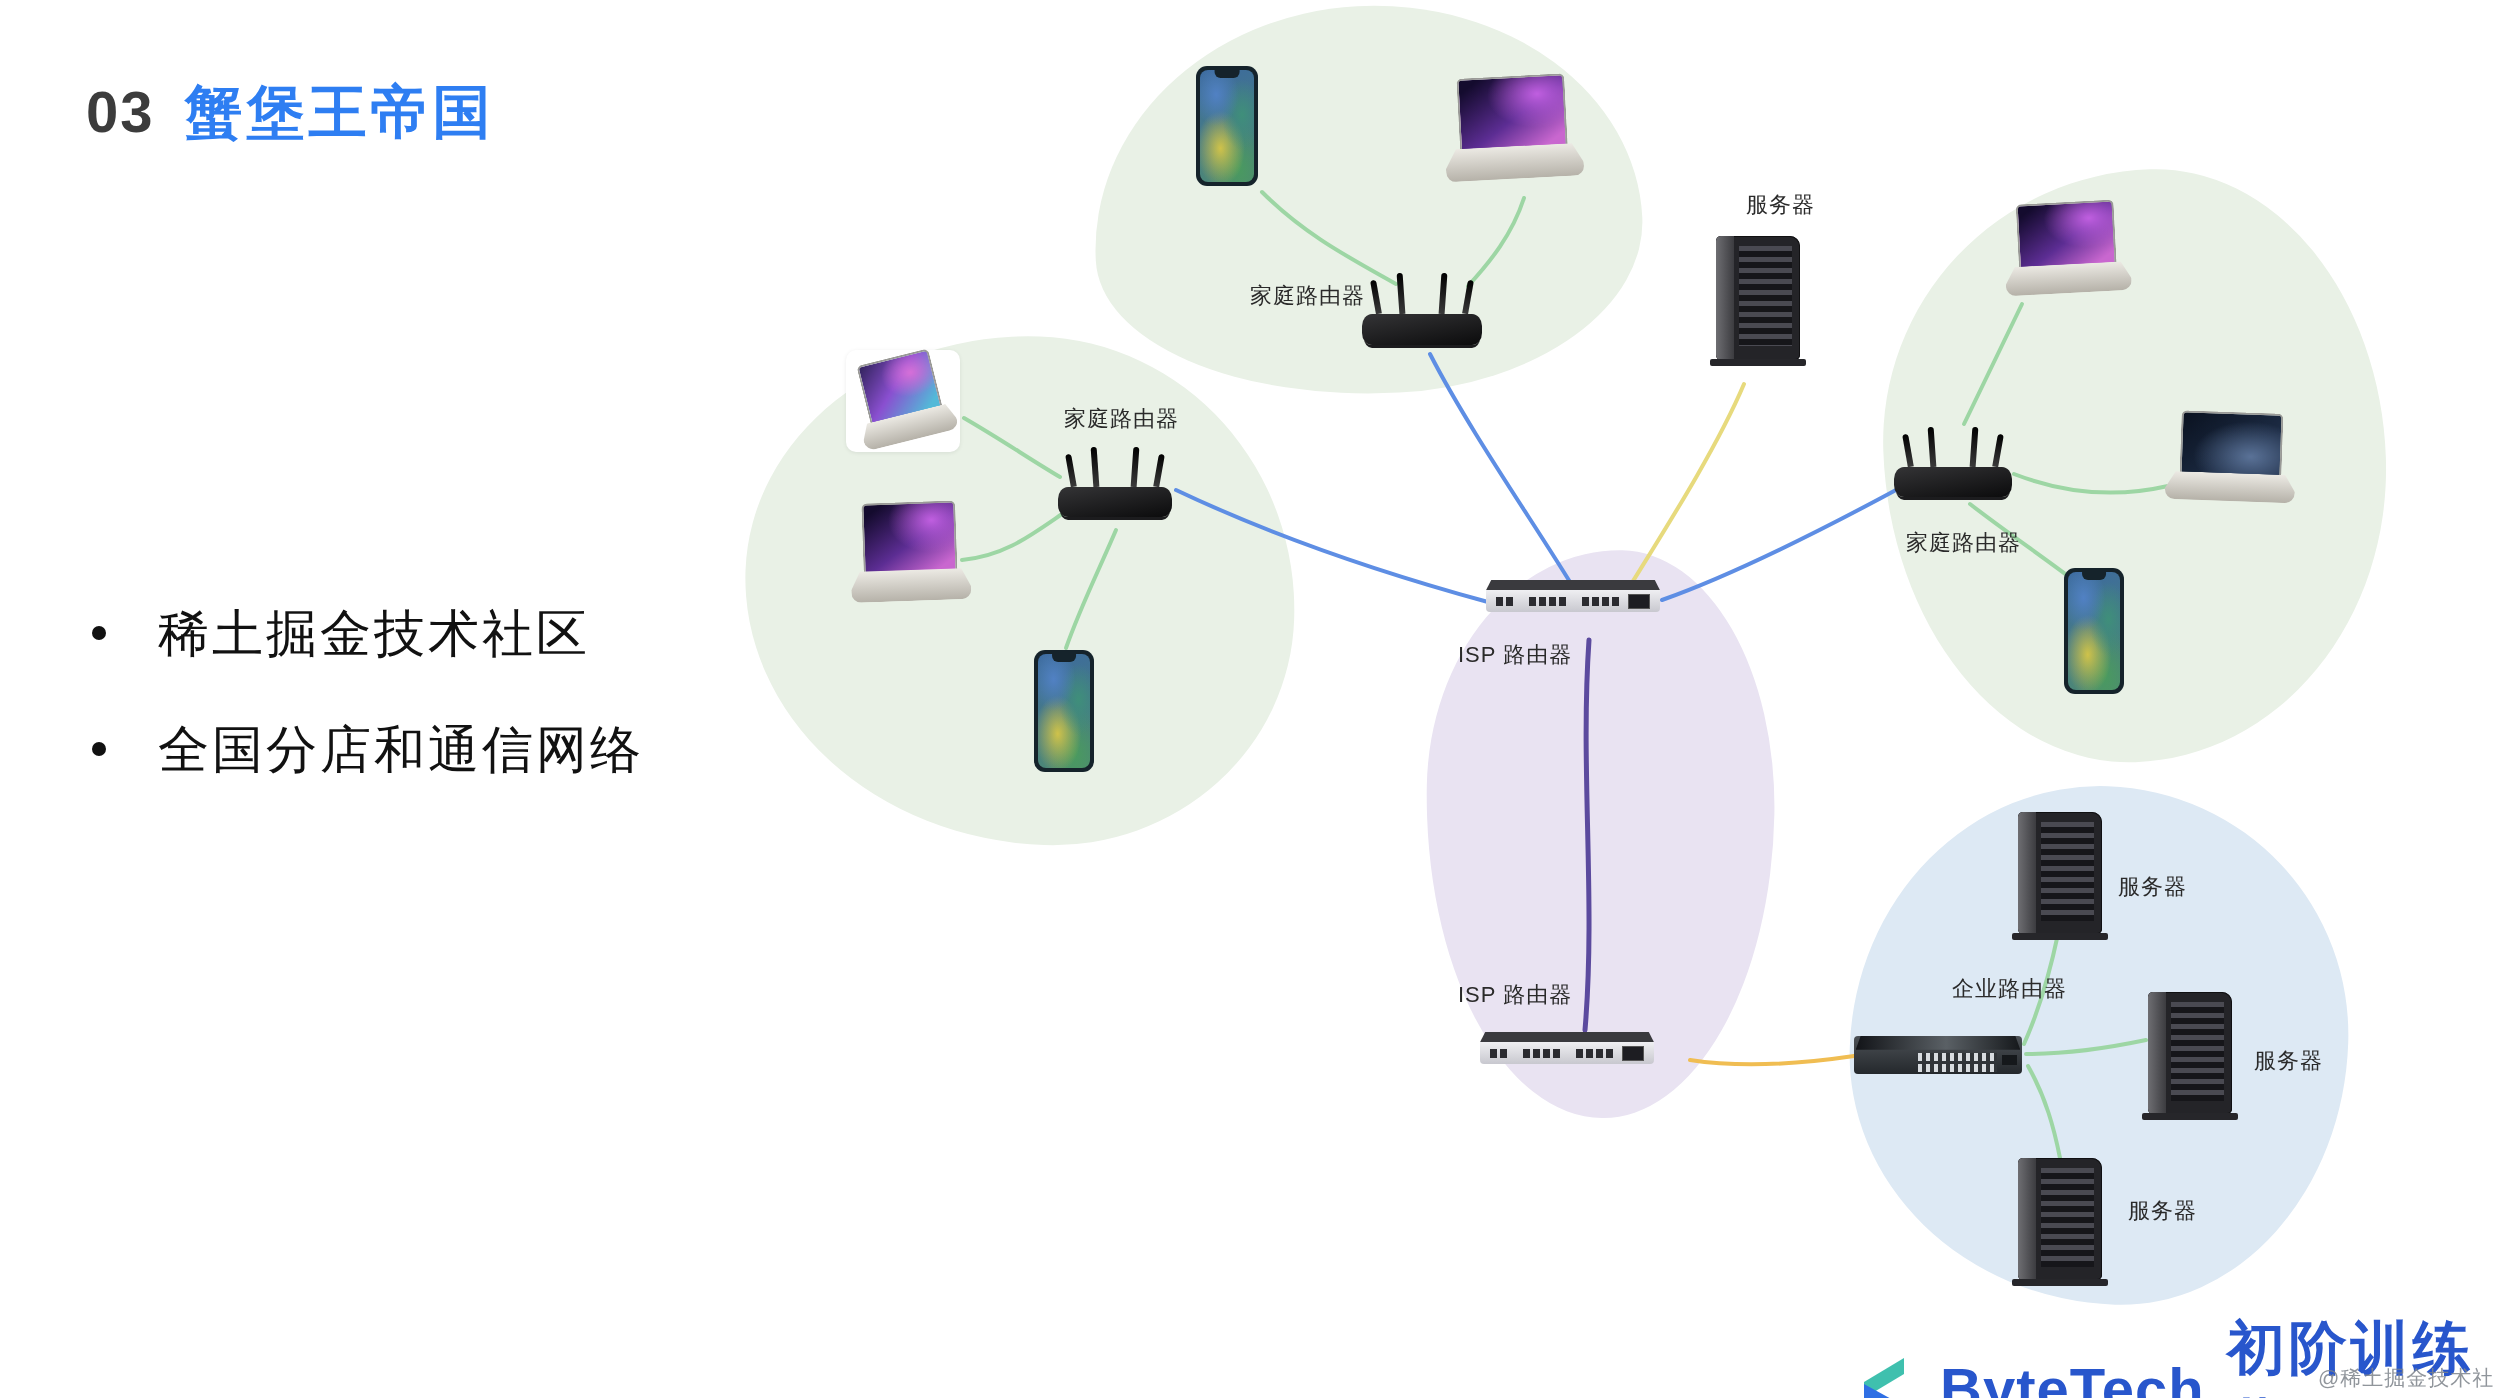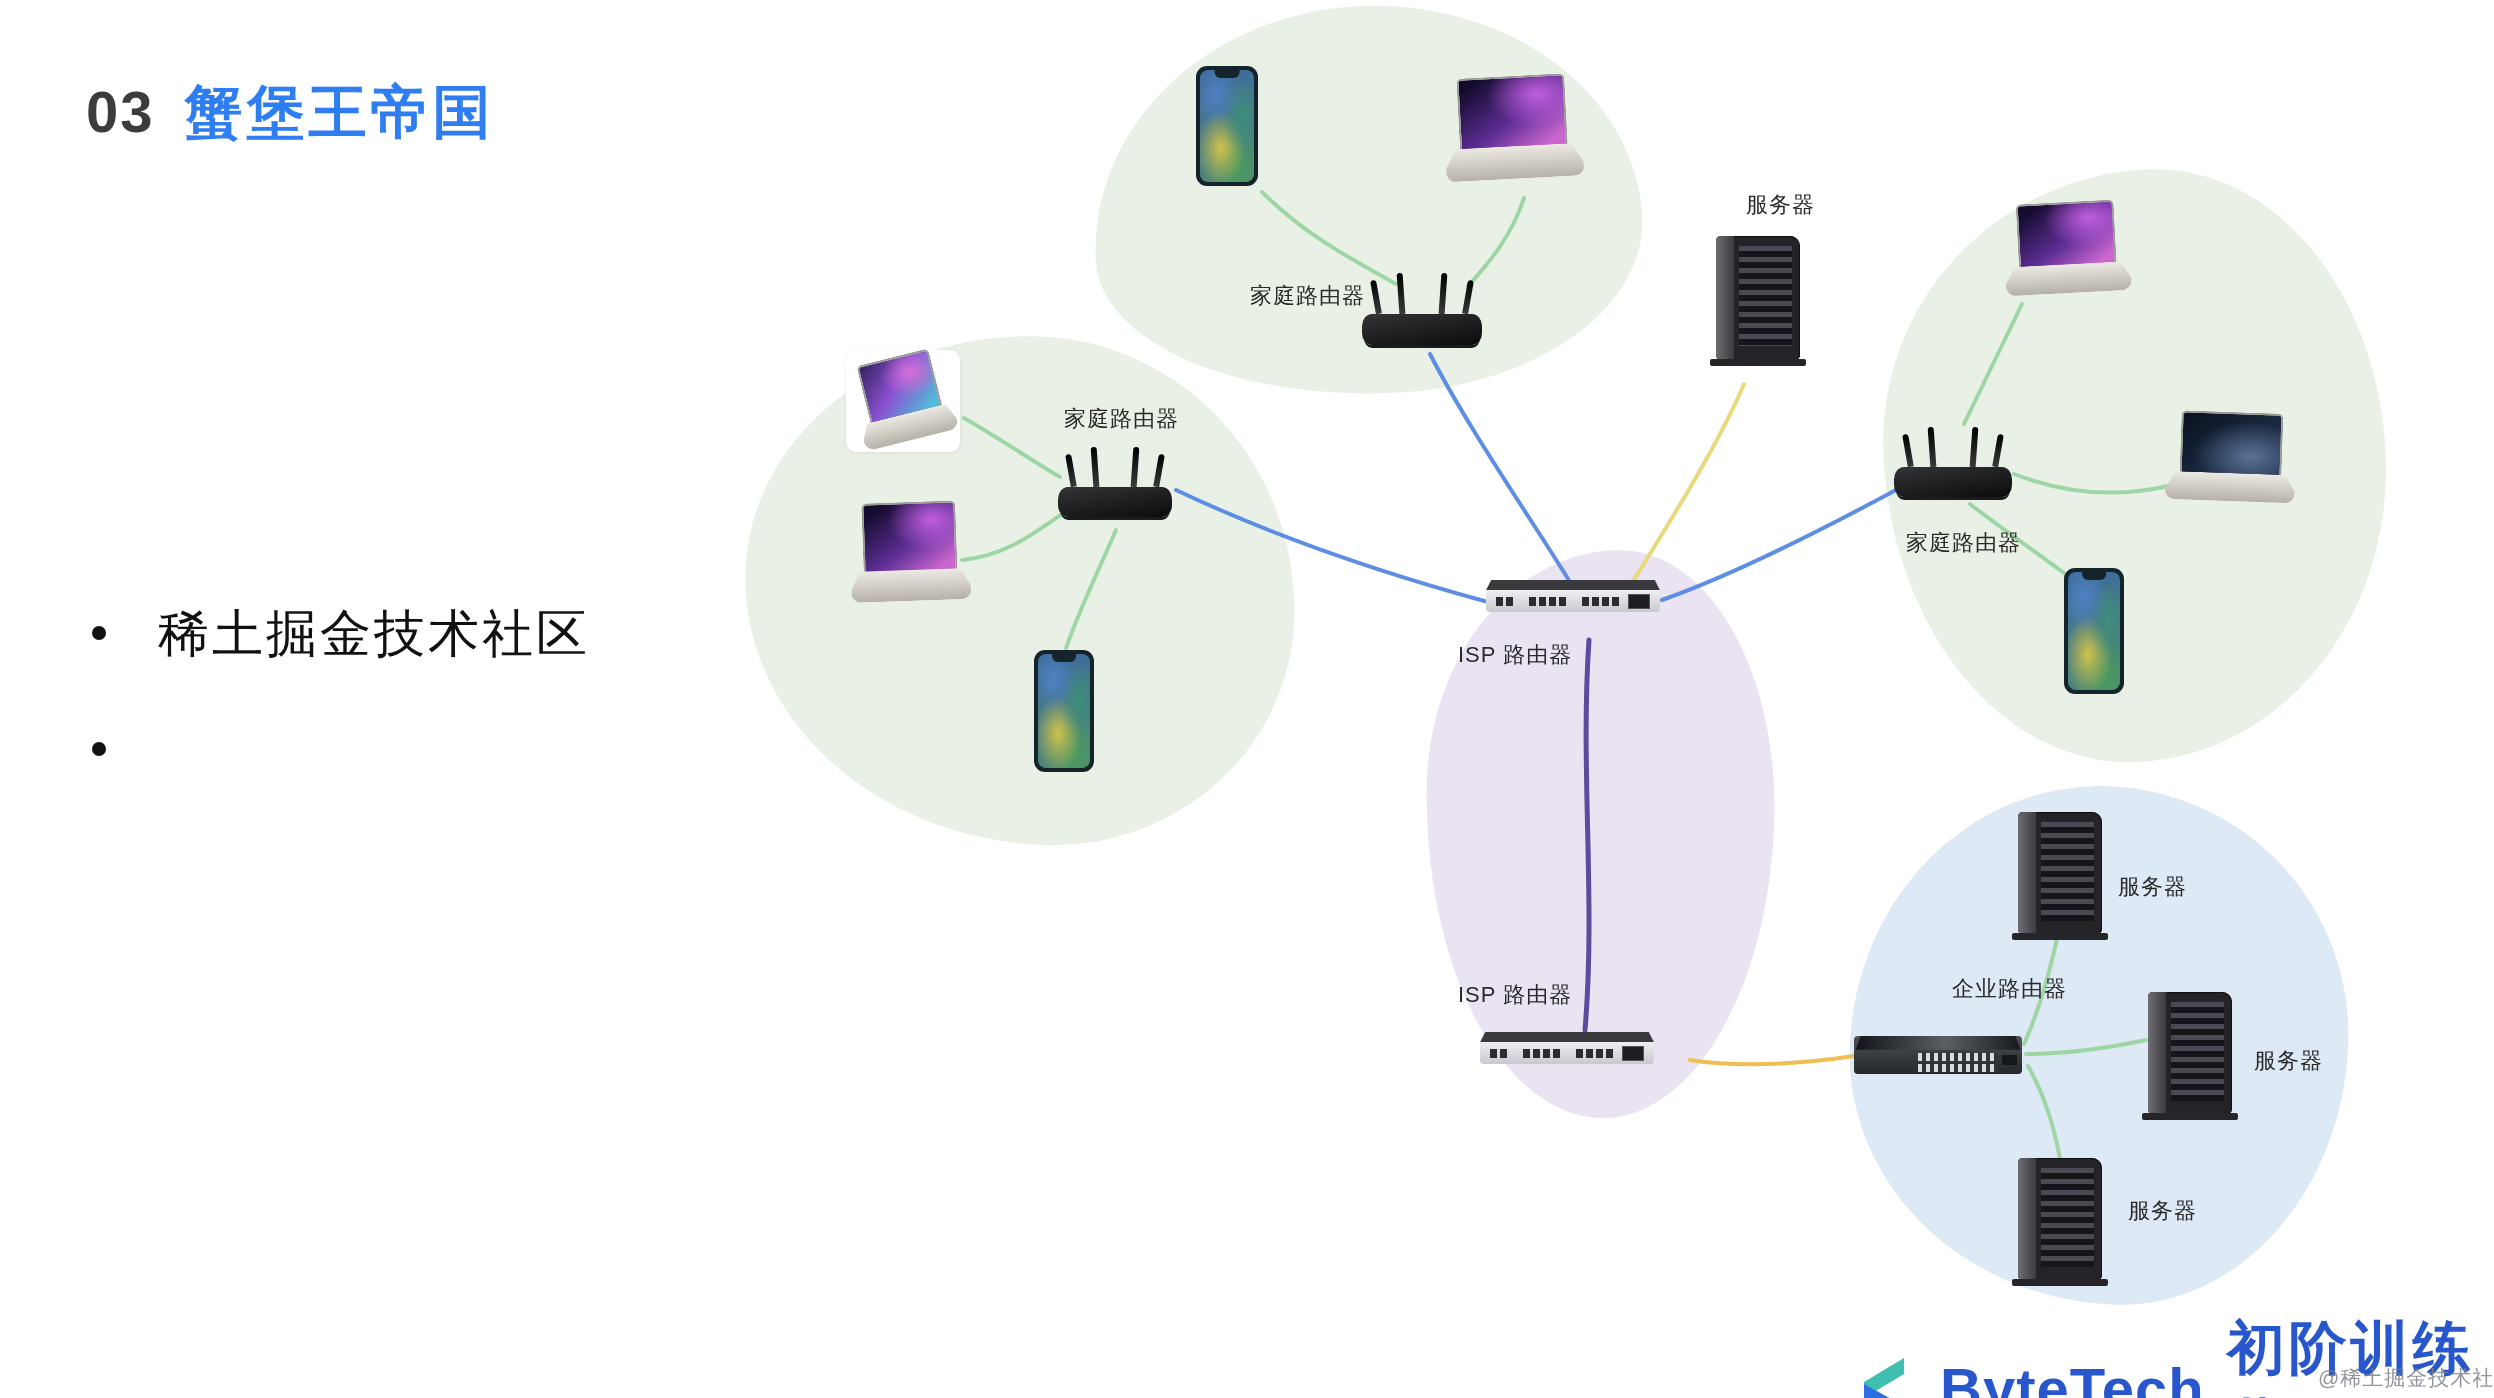--- a/index.html
+++ b/index.html
@@ -141,20 +141,21 @@
     <span class="title-txt">蟹堡王帝国</span>
   </div>
 
   <div class="bullets">
     <div class="bullet-row">
       <span class="bullet-dot"></span>
       <span class="bullet-text">稀土掘金技术社区</span>
     </div>
     <div class="bullet-row">
       <span class="bullet-dot"></span>
+      <span class="bullet-text clip">全国分店和通信网络</span>
     </div>
   </div>
 
   <div class="phone" style="left:1196px;top:66px;width:62px;height:120px;">
     <div class="pscreen">
         <div class="notch"></div>
       </div>
   </div>
   <div class="laptop" style="left:1444px;top:76px;width:138px;height:108px;transform:rotate(-3deg);">
     <div class="lscreen mac-wall"></div>

